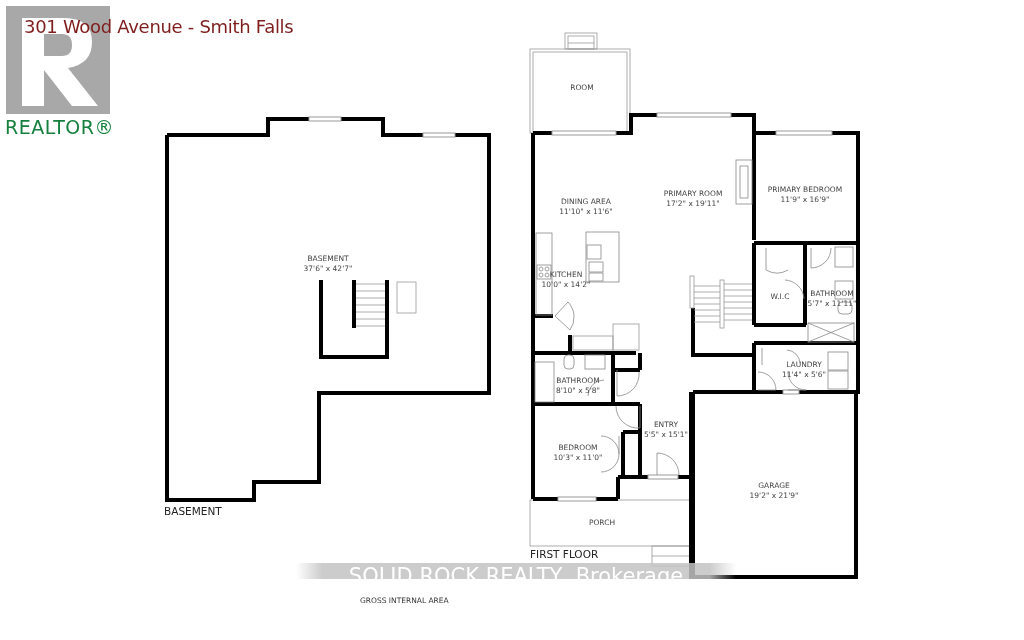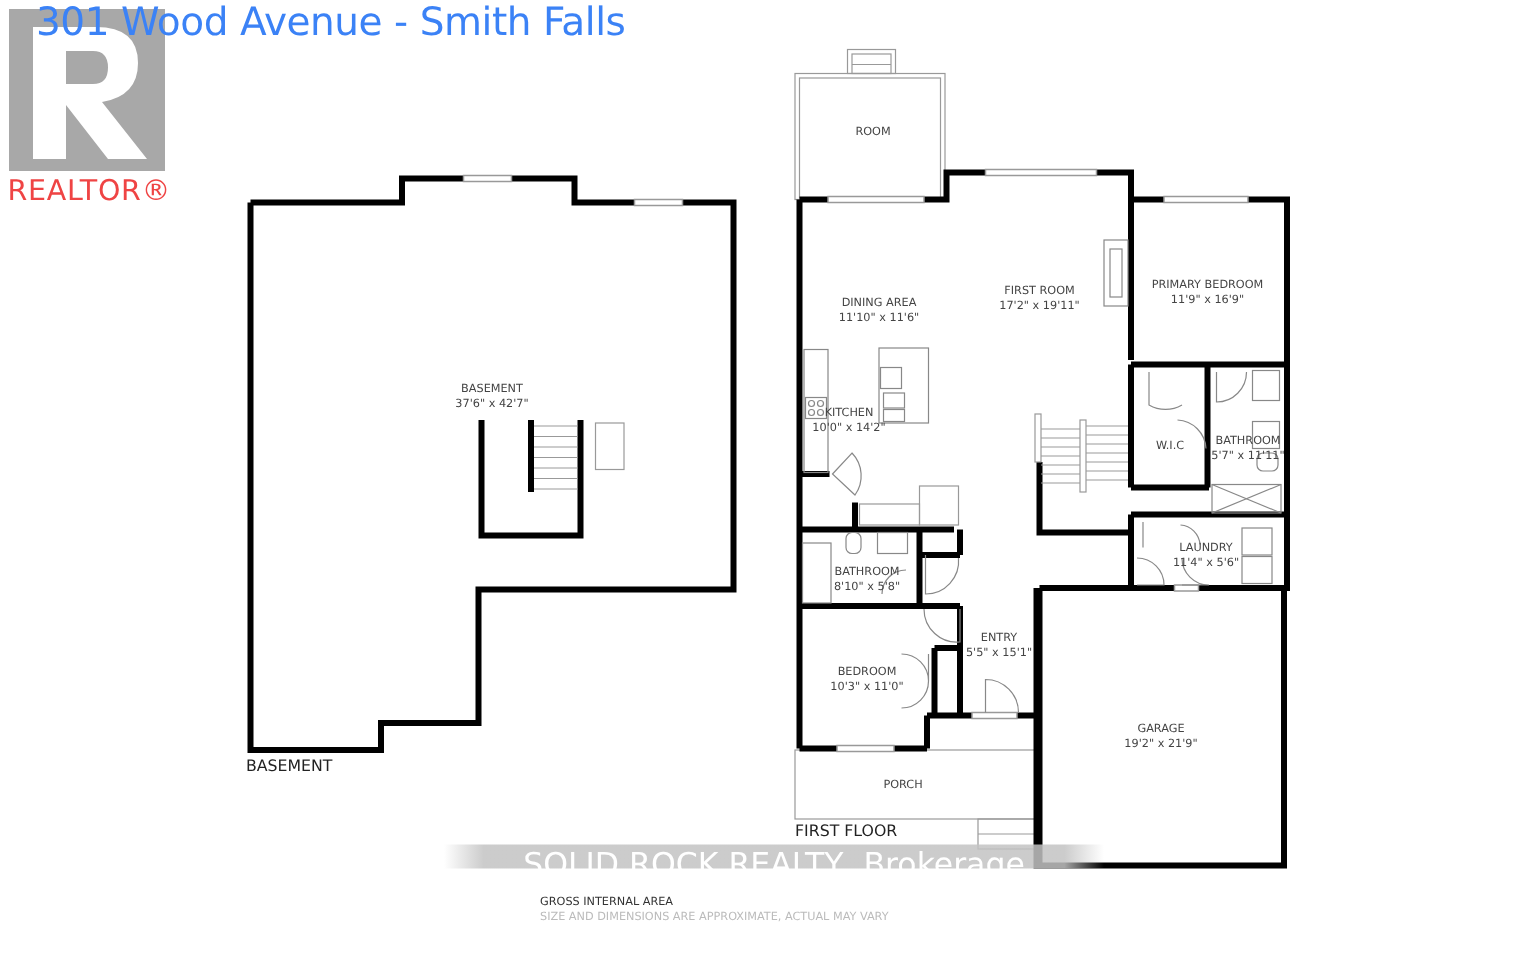--- a/index.html
+++ b/index.html
@@ -1,19 +1,19 @@
 <!DOCTYPE html>
 <html><head>
   <meta charset="utf-8">
   <style>
     html, body { margin: 0; padding: 0; }
     body { width: 1024px; height: 640px; background: #ffffff; position: relative; overflow: hidden; font-family: "DejaVu Sans", sans-serif; }
-    .title { position: absolute; left: 24px; top: 0; font-size: 26px; color: #3b82f6; font-family: "DejaVu Sans", sans-serif; letter-spacing: -0.3px; z-index: 3; }
+    .title { position: absolute; left: 24px; top: 16px; font-size: 18px; color: #7f1d1d; font-family: "DejaVu Sans", sans-serif; letter-spacing: -0.3px; z-index: 3; }
     .realtor-logo { position: absolute; left: 6px; top: 6px; width: 104px; z-index: 2; }
-    .realtor-word { position: absolute; left: 5px; top: 116px; font-size: 19px; color: #ef4444; letter-spacing: 0.5px; font-family: "DejaVu Sans", sans-serif; }
+    .realtor-word { position: absolute; left: 5px; top: 116px; font-size: 19px; color: #15803d; letter-spacing: 0.5px; font-family: "DejaVu Sans", sans-serif; }
     svg.plan { position: absolute; left: 0; top: 0; }
     .room-label { position: absolute; font-size: 7.5px; color: #444; text-align: center; line-height: 10px; transform: translateX(-50%); white-space: nowrap; font-family: "DejaVu Sans", sans-serif; }
     .floor-label { position: absolute; font-size: 10.5px; color: #222; font-family: "DejaVu Sans", sans-serif; }
     .watermark { position: absolute; left: 296px; top: 563px; width: 440px; height: 16px; background: linear-gradient(to right, rgba(200,200,200,0.0), rgba(195,195,195,0.85) 6%, rgba(195,195,195,0.85) 94%, rgba(200,200,200,0.0)); color: #ffffff; font-size: 21px; line-height: 26px; text-align: center; font-family: "DejaVu Sans", sans-serif; z-index: 4; }
     .area-info { position: absolute; left: 360px; top: 596px; width: 370px; text-align: left; font-size: 7.5px; line-height: 10px; color: #333; font-family: "DejaVu Sans", sans-serif; }
     .area-info .disclaimer { color: #bbb; }
   </style>
 </head>
 <body>
 
@@ -183,21 +183,21 @@
 <div class="floor-label" style="left:164px; top:505px;">BASEMENT</div>
 
 <div class="room-label" style="left:582px; top:83px;">
   <div>ROOM</div>
 </div>
 <div class="room-label" style="left:586px; top:173px;margin-top:24px;">
   <div>DINING AREA</div>
   <div>11'10" x 11'6"</div>
 </div>
 <div class="room-label" style="left:693px; top:189px;">
-  <div>FIRST ROOM</div>
+  <div>PRIMARY ROOM</div>
   <div>17'2" x 19'11"</div>
 </div>
 <div class="room-label" style="left:805px; top:185px;">
   <div>PRIMARY BEDROOM</div>
   <div>11'9" x 16'9"</div>
 </div>
 <div class="room-label" style="left:566px; top:270px;">
   <div>KITCHEN</div>
   <div>10'0" x 14'2"</div>
 </div>
@@ -230,14 +230,13 @@
 </div>
 <div class="room-label" style="left:602px; top:518px;">
   <div>PORCH</div>
 </div>
 <div class="floor-label" style="left:530px; top:548px;">FIRST FLOOR</div>
 
 <div class="watermark">SOLID ROCK REALTY, Brokerage</div>
 
 <div class="area-info">
   <div>GROSS INTERNAL AREA</div>
-  <div class="disclaimer">SIZE AND DIMENSIONS ARE APPROXIMATE, ACTUAL MAY VARY</div>
 </div>
 
 </body></html>

